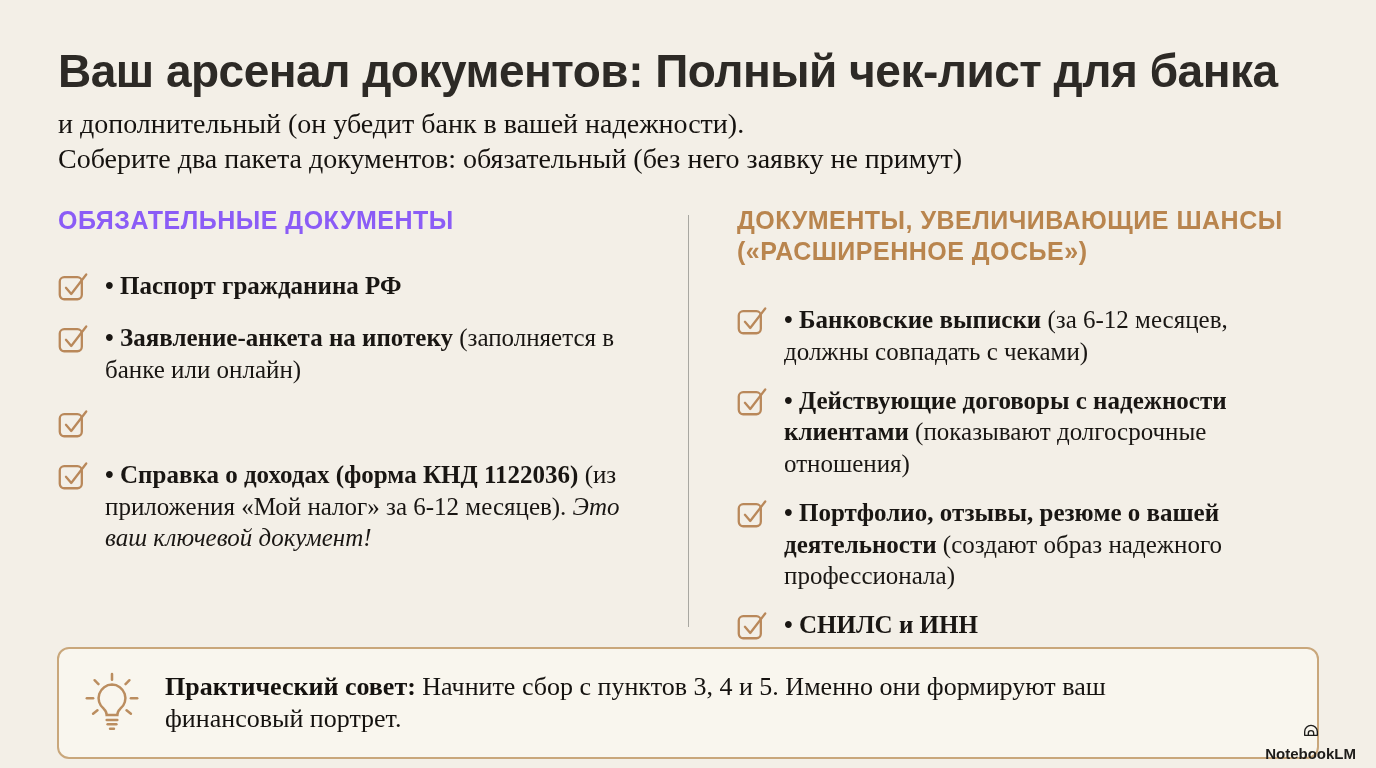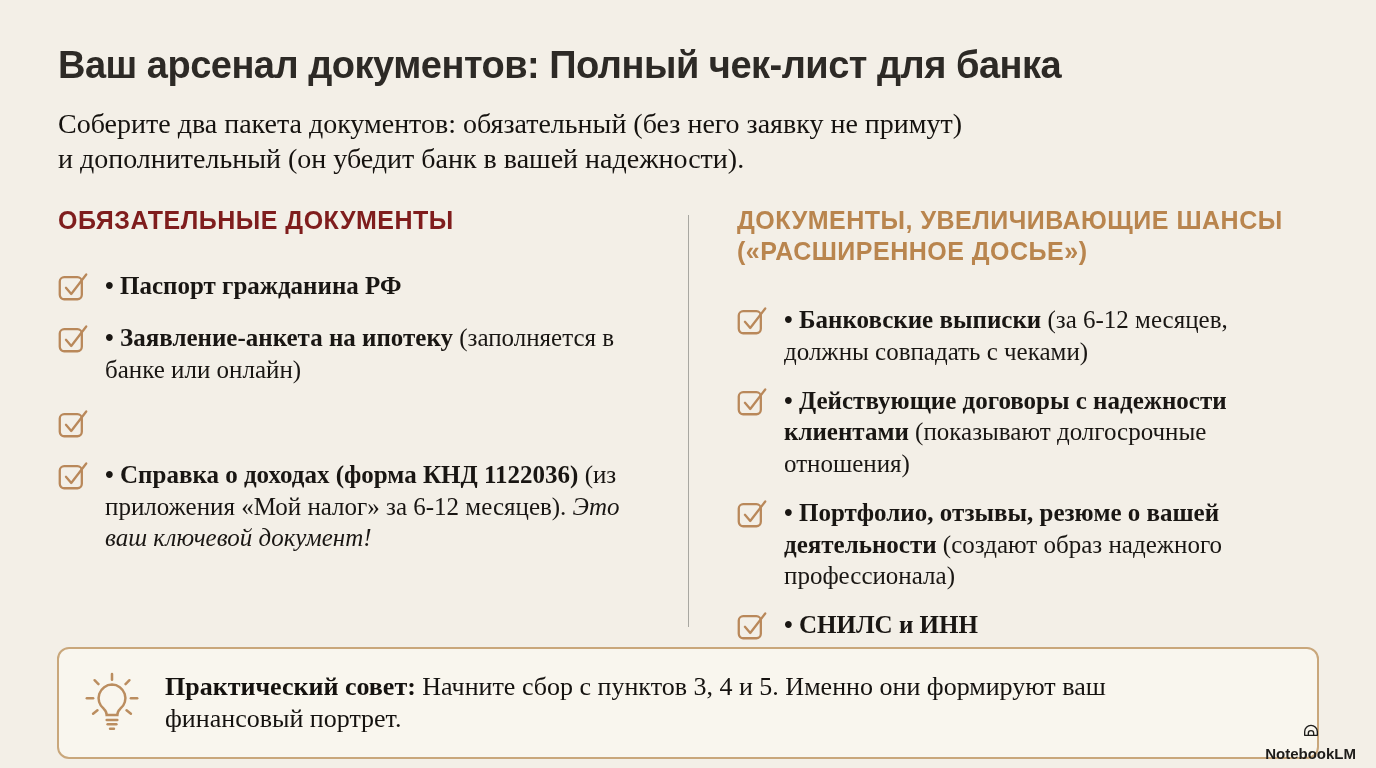--- a/index.html
+++ b/index.html
@@ -8,21 +8,21 @@
     width:1376px;height:768px;
     background:#f3efe7;
     overflow:hidden;
     font-family:"Liberation Serif", serif;
     color:#191613;
   }
   
   .title{
     position:absolute;left:58px;top:44px;
     font-family:"Liberation Sans", sans-serif;
-    font-size:38px;font-weight:700;letter-spacing:-0.5px;
+    font-size:46px;font-weight:700;letter-spacing:-0.5px;
     color:#2d2a26;margin:0;white-space:nowrap;
   }
   .subtitle{
     position:absolute;left:58px;top:106px;
     font-size:28px;line-height:1.26;color:#15120f;
   }
   .subtitle span{display:block;}
   
   .columns{
     position:absolute;left:58px;top:205px;right:58px;
@@ -32,21 +32,21 @@
   .v-divider{
     width:1px;background:#a8a7a1;
     margin-left:30px;
     margin-top:10px;height:412px;
   }
   .col-right{margin-left:48px;width:556px;flex-shrink:0;}
   .sec-heading{
     font-family:"Liberation Sans", sans-serif;
     font-size:25px;font-weight:700;letter-spacing:0.5px;
     margin:0 0 34px 0;line-height:1.22;
-    color:#7f1d1d;
+    color:#8b5cf6;
   }
   .sec-heading.accent{color:#b9854e;margin-bottom:38px;}
   .check-item{
     display:flex;align-items:flex-start;
     margin-bottom:21px;
   }
   .col-right .check-item{margin-bottom:17px;}
   .checkbox-icon{flex-shrink:0;margin-top:1px;}
   .item-text{
     margin:0 0 0 17px;
@@ -83,22 +83,22 @@
   }
 </style>
 </head>
 <body>
 
 <div class="page">
 
   <h1 class="title">Ваш арсенал документов: Полный чек-лист для банка</h1>
 
   <div class="subtitle">
+    <span>и дополнительный (он убедит банк в вашей надежности).</span>
     <span>Соберите два пакета документов: обязательный (без него заявку не примут)</span>
-    <span>и дополнительный (он убедит банк в вашей надежности).</span>
   </div>
 
   <div class="columns">
 
     <div class="col-left">
       <h2 class="sec-heading">ОБЯЗАТЕЛЬНЫЕ ДОКУМЕНТЫ</h2>
 
       <div class="check-item">
         <svg class="checkbox-icon" width="30" height="30" viewBox="0 0 34 34">
           <rect x="2" y="7" width="25" height="25" rx="5" fill="none" stroke="#b9885a" stroke-width="2.6"></rect>

